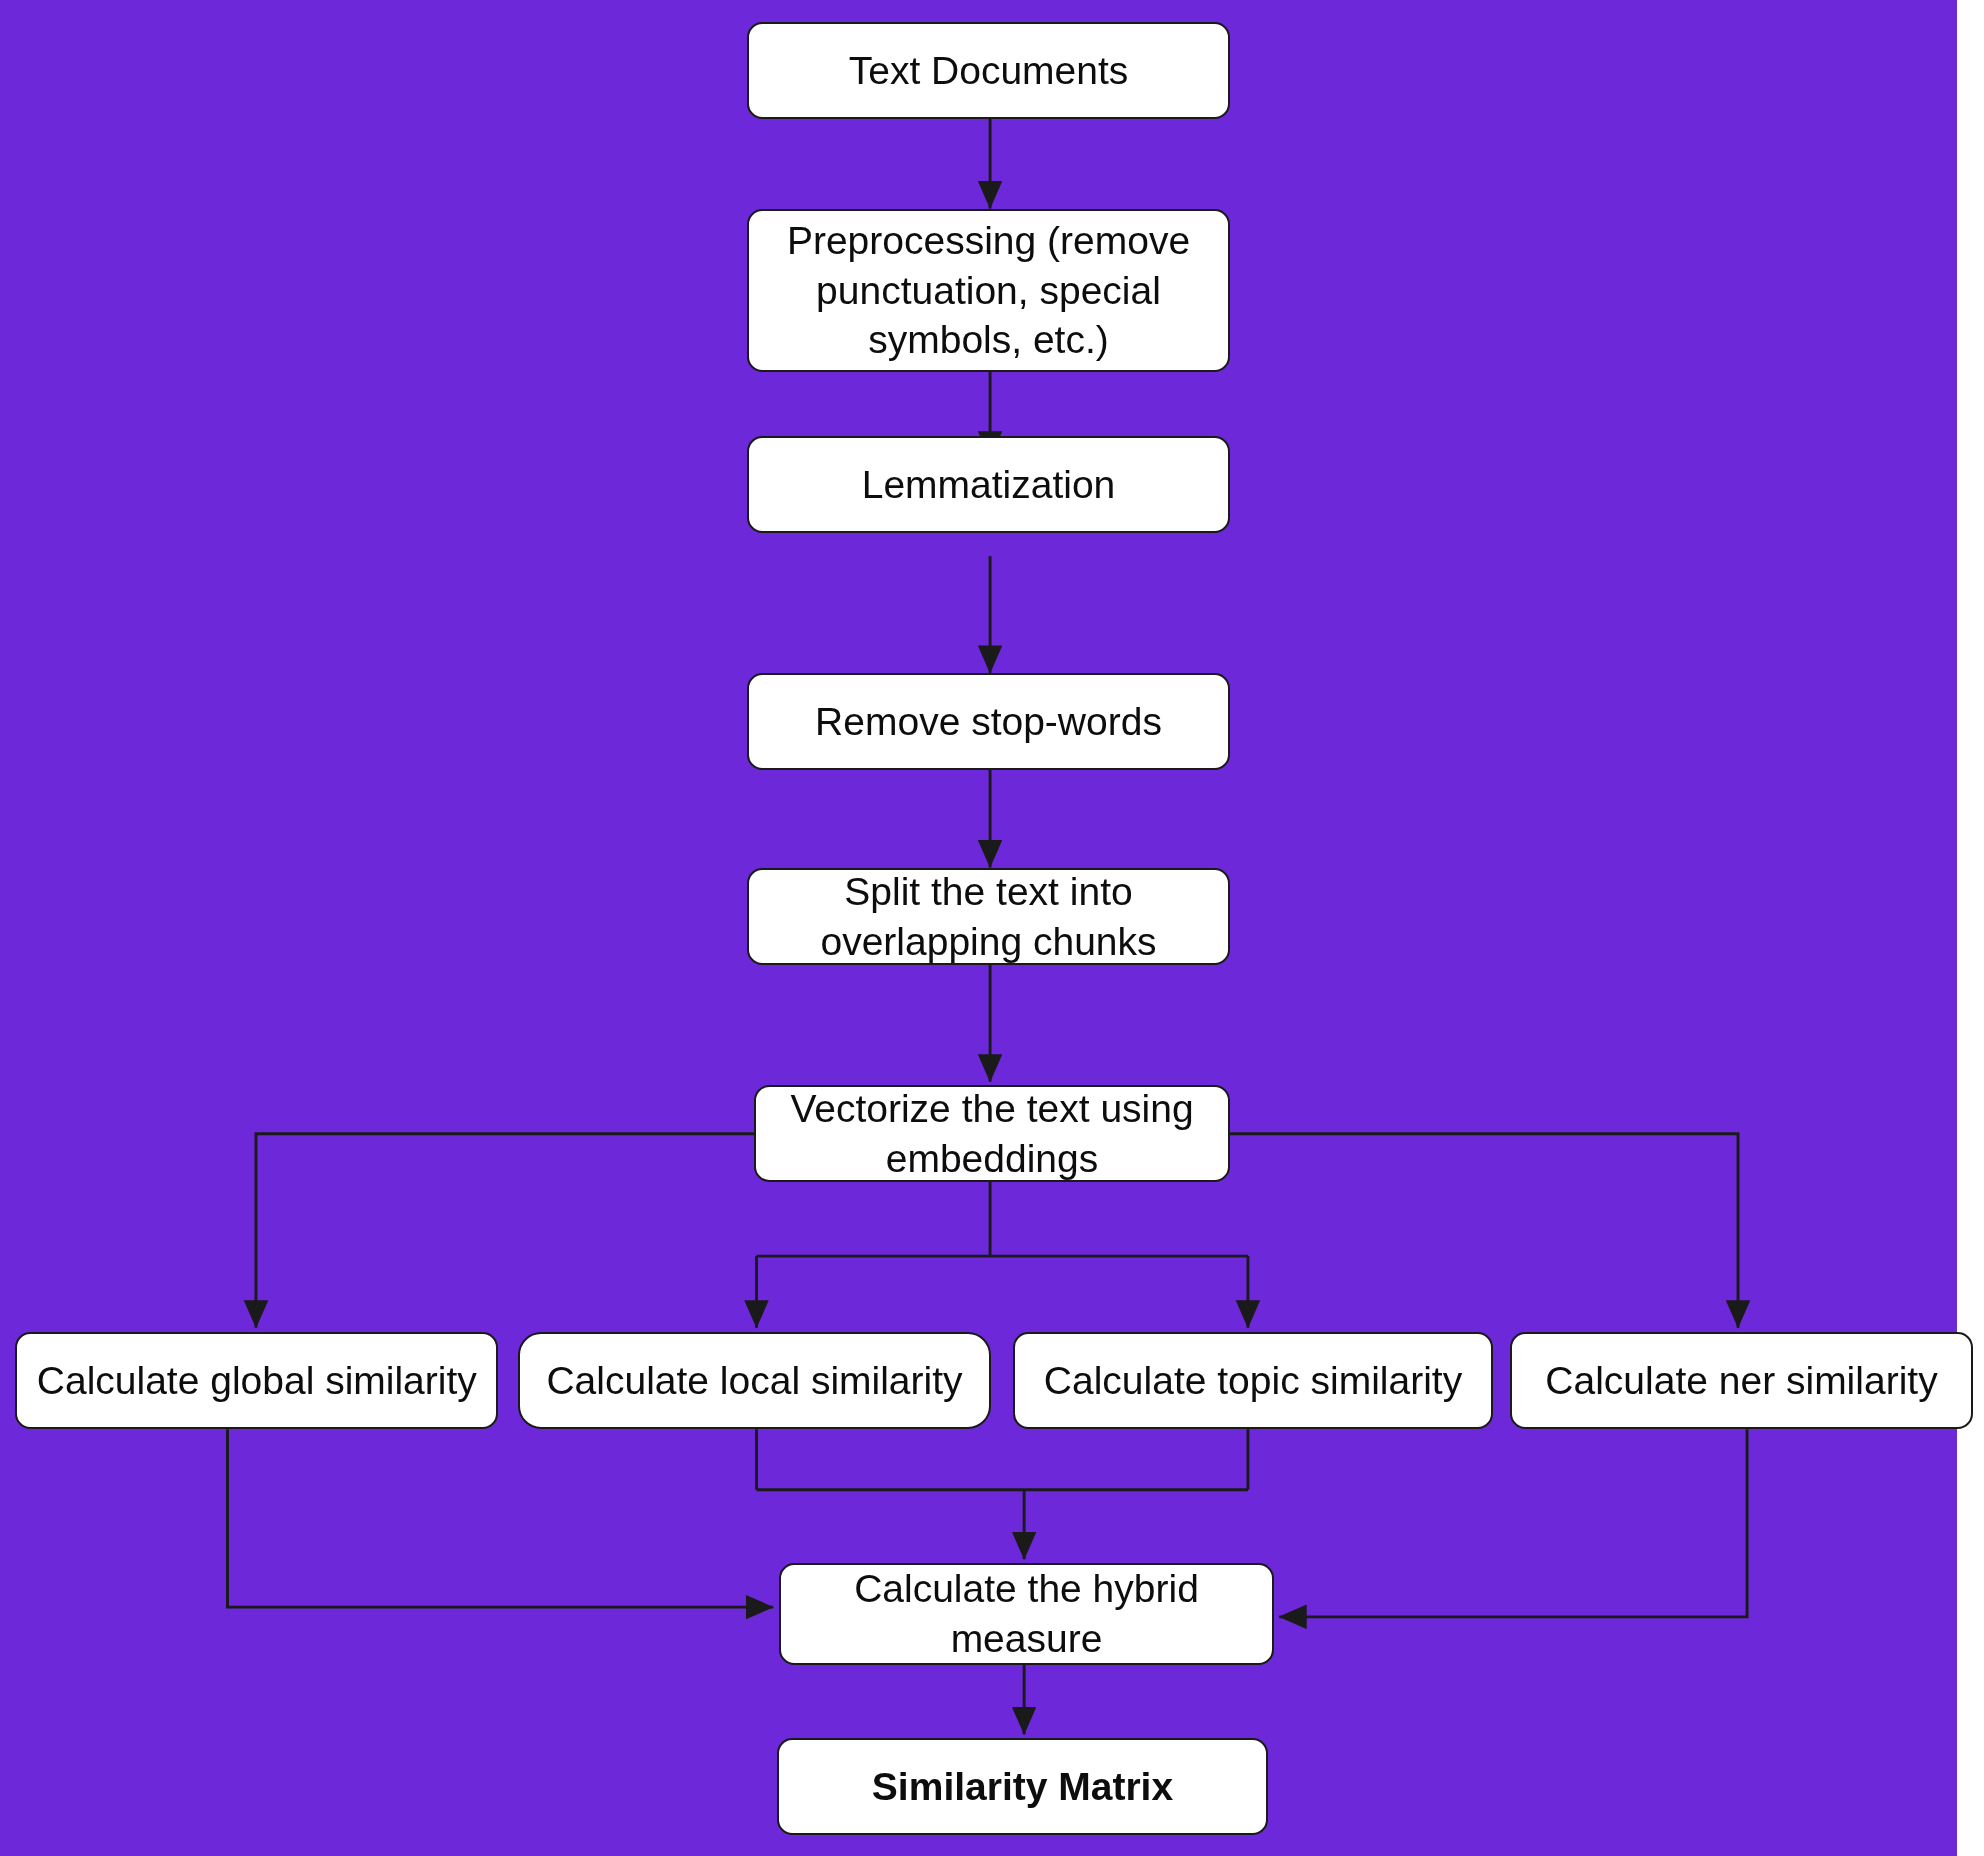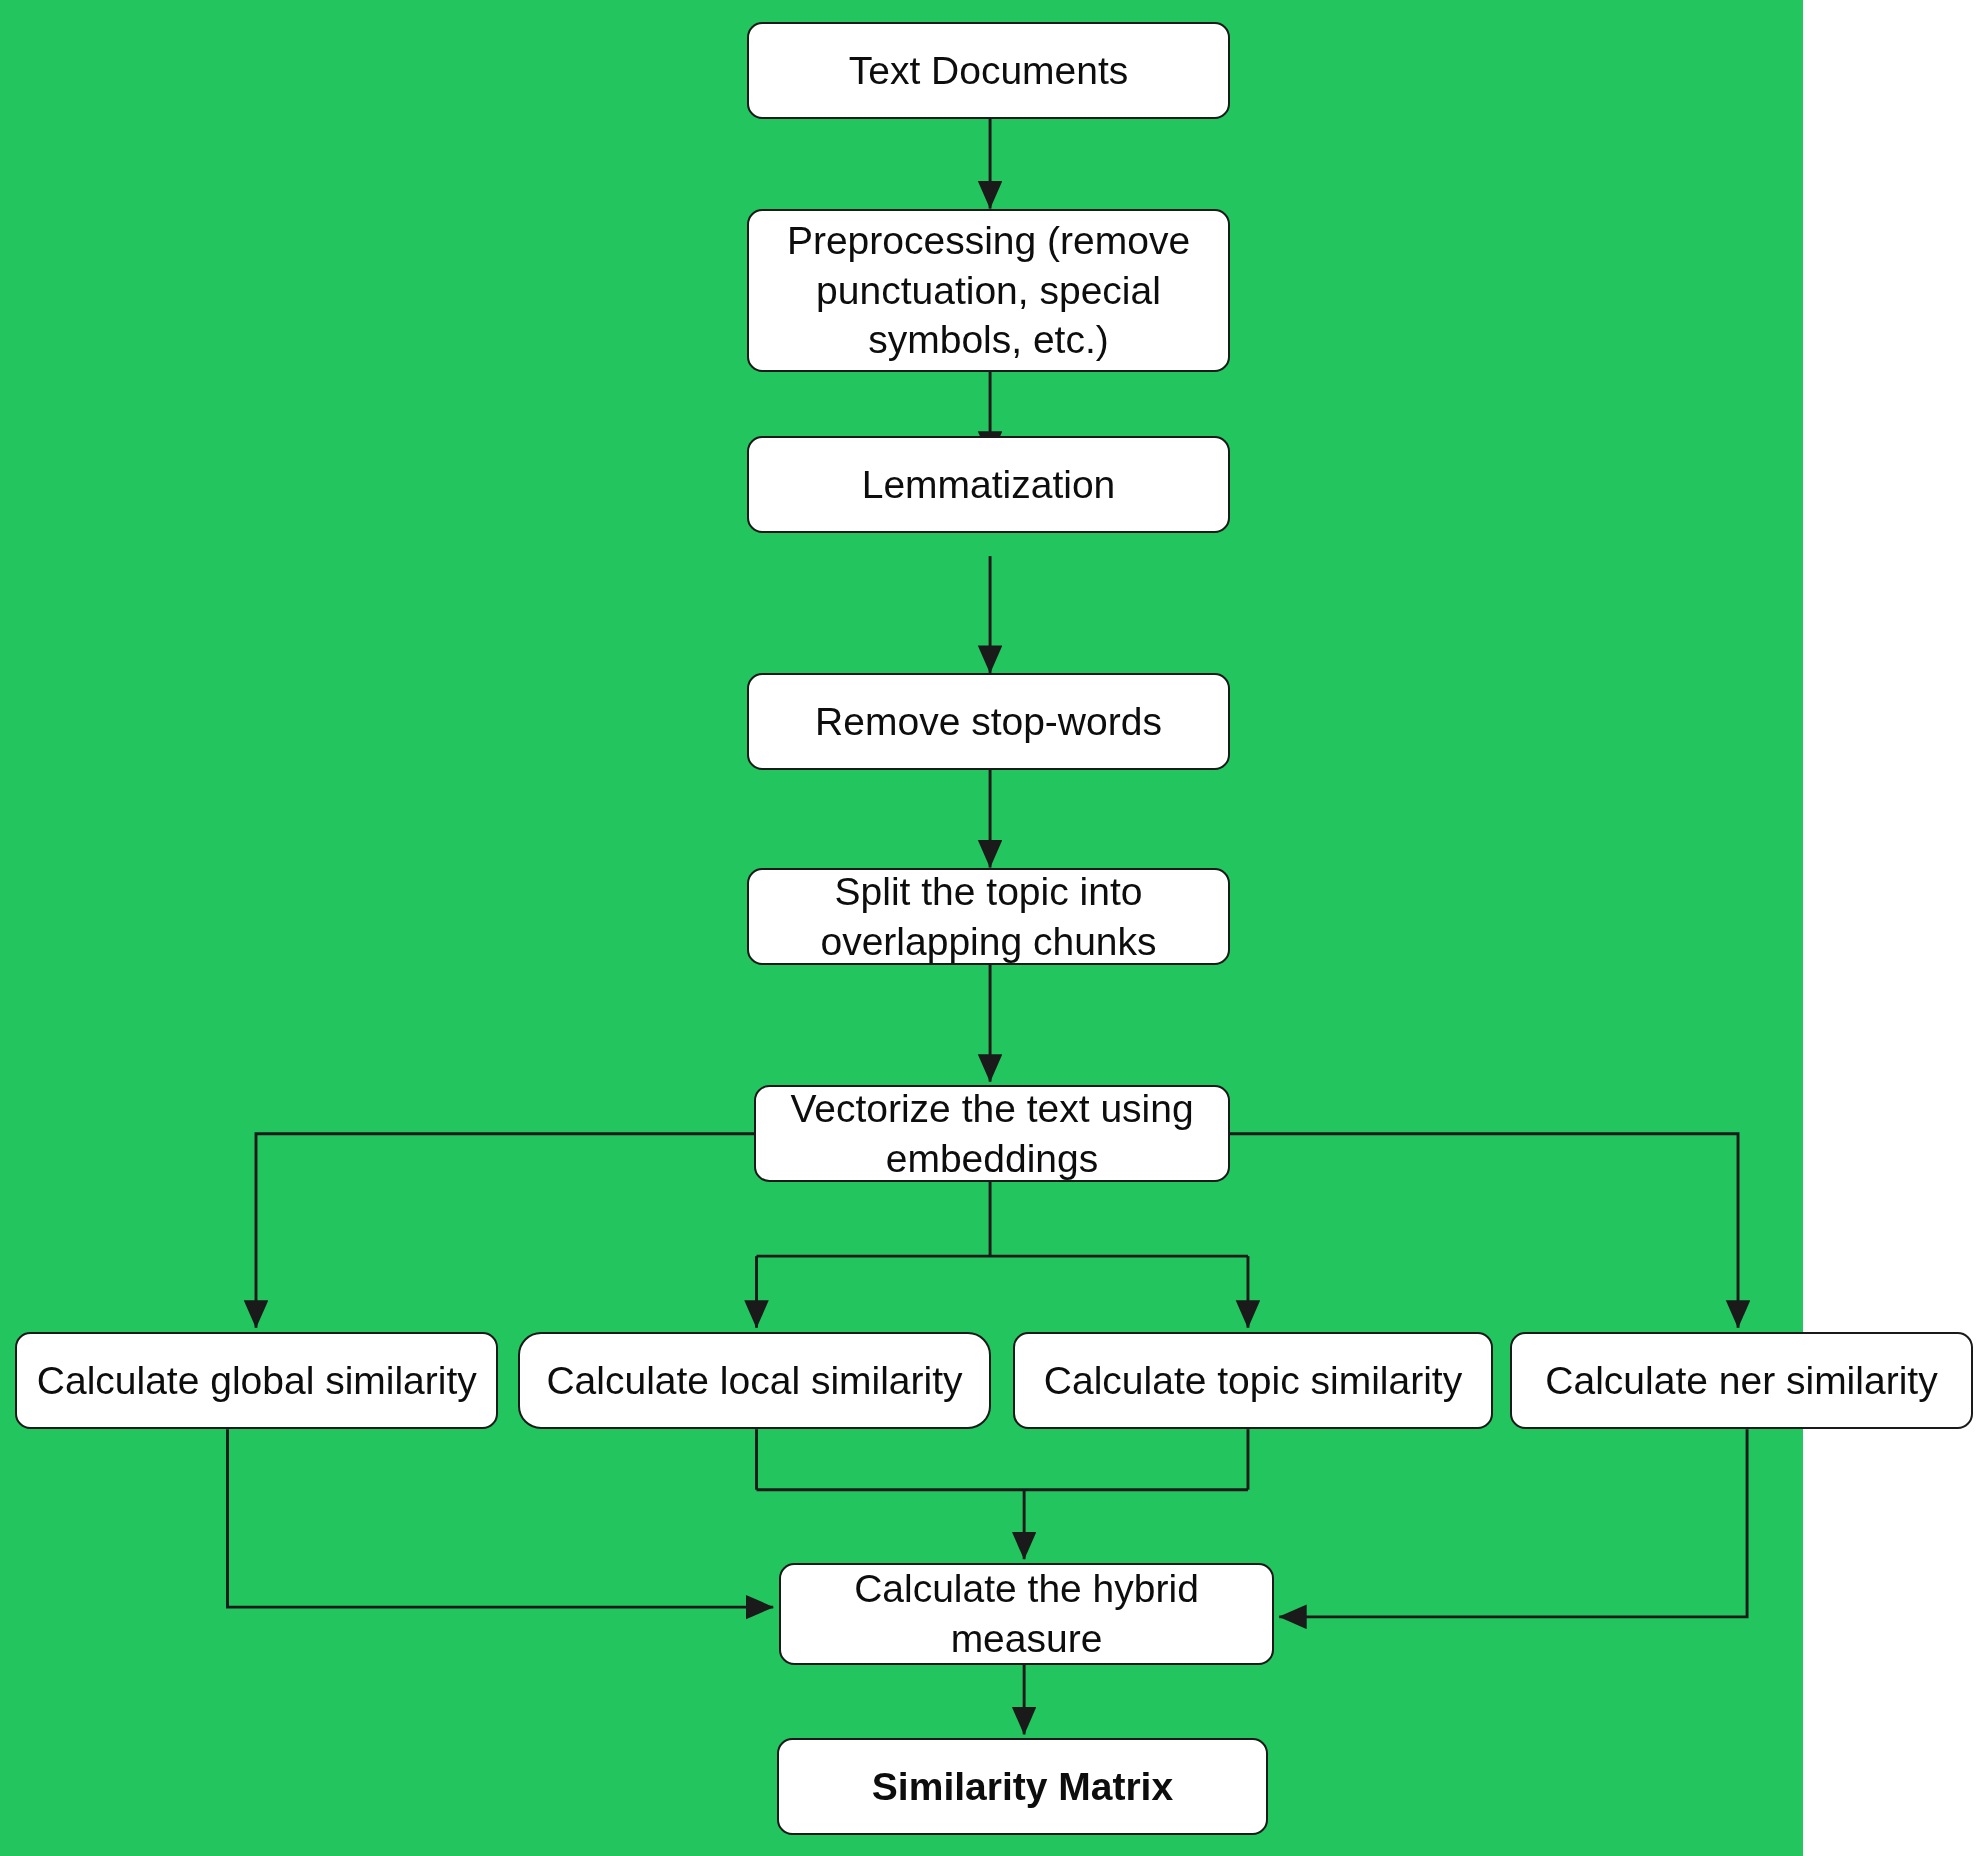--- a/index.html
+++ b/index.html
@@ -3,23 +3,23 @@
 <meta charset="utf-8">
 <title>Text Similarity Pipeline Flowchart</title>
 <style>
   html, body {
     margin: 0;
     padding: 0;
     background: #ffffff;
   }
   #canvas {
     position: relative;
-    width: 1803px;
+    width: 1957px;
     height: 1856px;
-    background: #22c55e;
+    background: #6d28d9;
     font-family: "Liberation Sans", sans-serif;
   }
   #edges {
     position: absolute;
     left: 0;
     top: 0;
     width: 1985px;
     height: 1856px;
     pointer-events: none;
   }
@@ -104,21 +104,21 @@
 
   <div class="node" style="left:747px; top:436px; width:483px; height:97px;">
     <span class="label">Lemmatization</span>
   </div>
 
   <div class="node" style="left:747px; top:673px; width:483px; height:97px;">
     <span class="label">Remove stop-words</span>
   </div>
 
   <div class="node" style="left:747px; top:868px; width:483px; height:97px;">
-    <span class="label">Split the topic into
+    <span class="label">Split the text into
 overlapping chunks</span>
   </div>
 
   <div class="node" style="left:754px; top:1085px; width:476px; height:97px;">
     <span class="label">Vectorize the text using
 embeddings</span>
   </div>
 
   <div class="node" style="left:15.3px; top:1332px; width:483px; height:97px;">
     <span class="label">Calculate global similarity</span>

